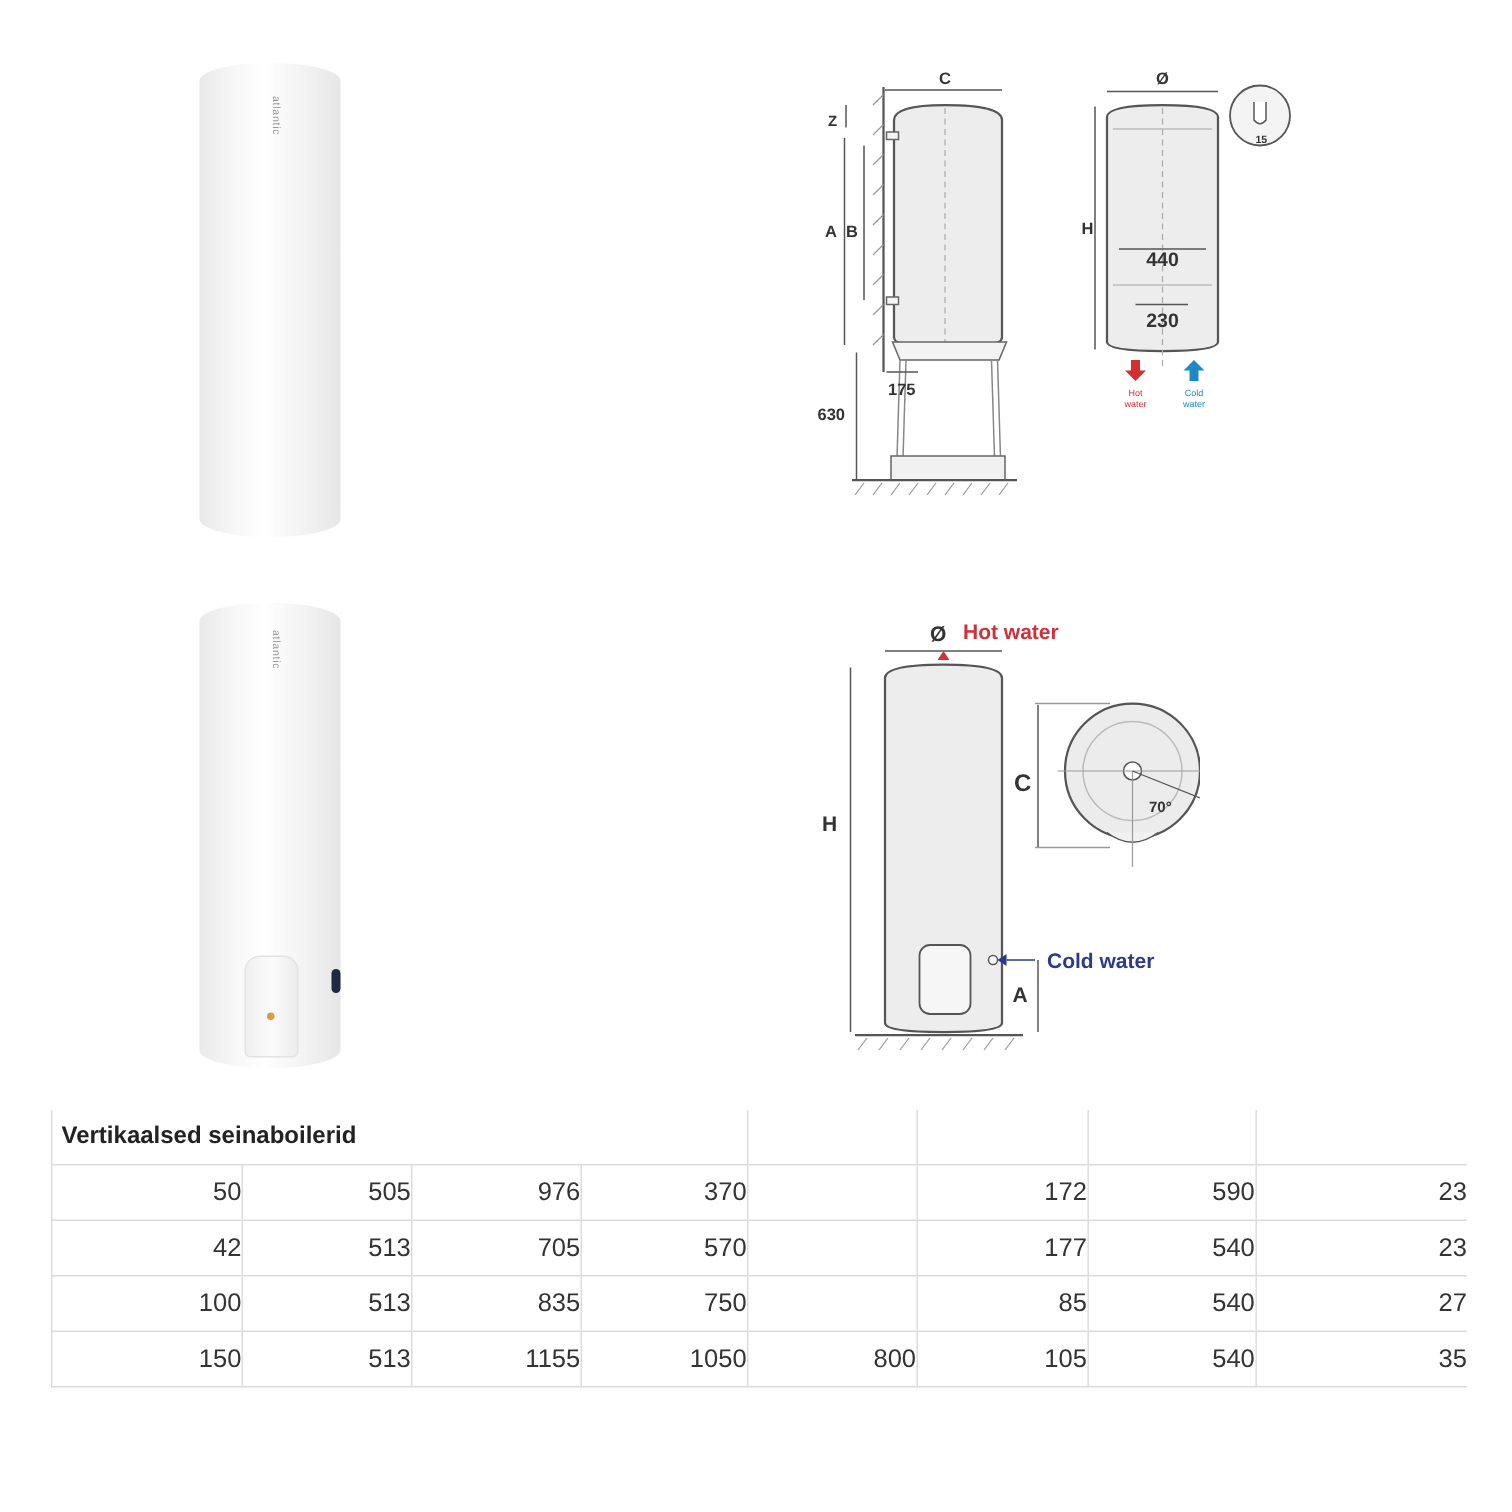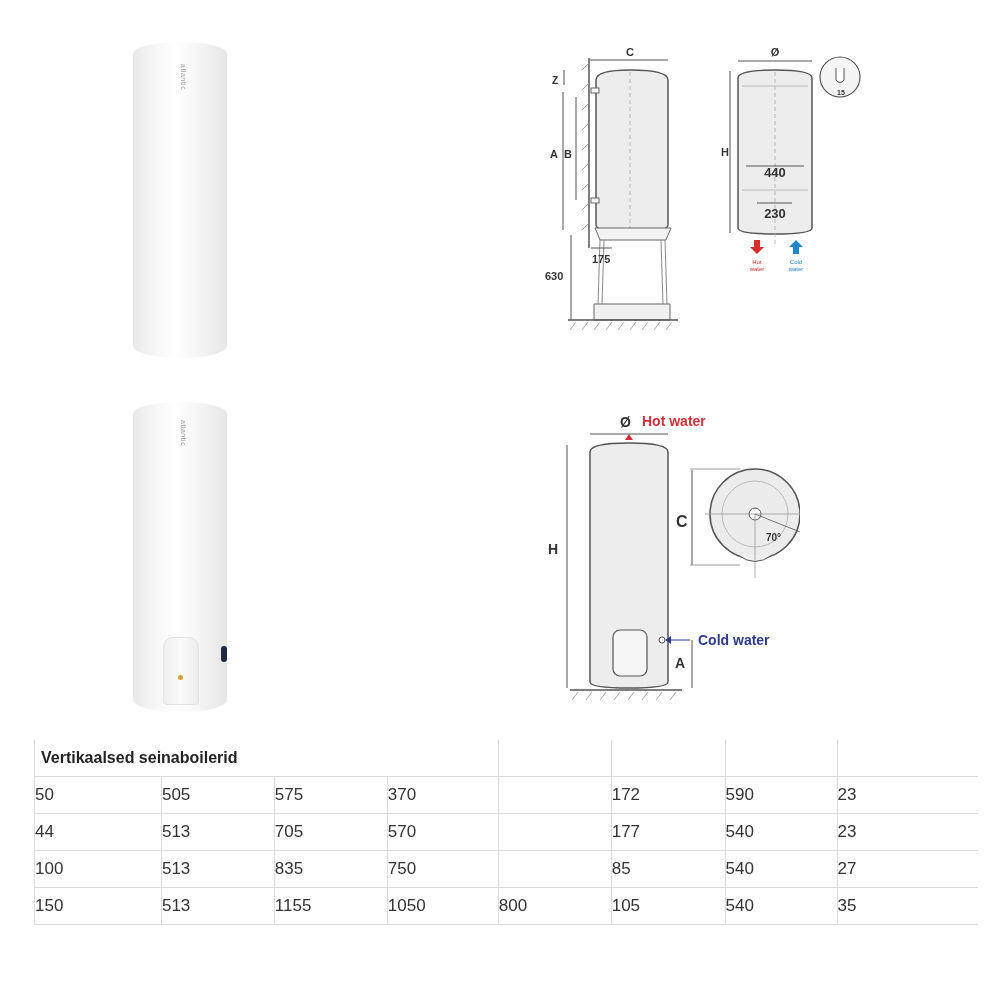--- a/index.html
+++ b/index.html
@@ -26,21 +26,21 @@
   
   svg text { font-family: "Liberation Sans", sans-serif; }
 
   
   .spec-table {
     position: absolute; left: 34px; top: 740px; width: 944px;
     border-collapse: collapse; font-size: 17px; color: #333;
   }
   .spec-table td {
     border-left: 1px solid #dcdcdc; border-bottom: 1px solid #dcdcdc;
-    text-align: left; height: 37px; padding: 0;
+    text-align: right; height: 37px; padding: 0;
   }
   .spec-table td:first-child { border-left: 1px solid #dcdcdc; }
   .spec-table tr.title-row td { height: 36px; border-bottom: 1px solid #dcdcdc; }
   .spec-table .title-cell {
     text-align: left; font-weight: bold; font-size: 16px; padding-left: 6px; color: #222;
     border-bottom: 1px solid #dcdcdc;
   }
   .spec-table tr.title-row td.title-cell { border-left: 1px solid #dcdcdc; }
 </style>
 </head>
@@ -198,29 +198,29 @@
       <tr class="title-row">
     <td colspan="4" class="title-cell">Vertikaalsed seinaboilerid</td>
     <td></td>
         <td></td>
         <td></td>
         <td style="border-bottom:1px solid #dcdcdc;"></td>
   </tr>
   <tr>
     <td>50</td>
         <td>505</td>
-        <td>575</td>
+        <td>976</td>
         <td>370</td>
         <td></td>
         <td>172</td>
         <td>590</td>
         <td>23</td>
   </tr>
   <tr>
-    <td>44</td>
+    <td>42</td>
         <td>513</td>
         <td>705</td>
         <td>570</td>
         <td></td>
         <td>177</td>
         <td>540</td>
         <td>23</td>
   </tr>
   <tr>
     <td>100</td>

